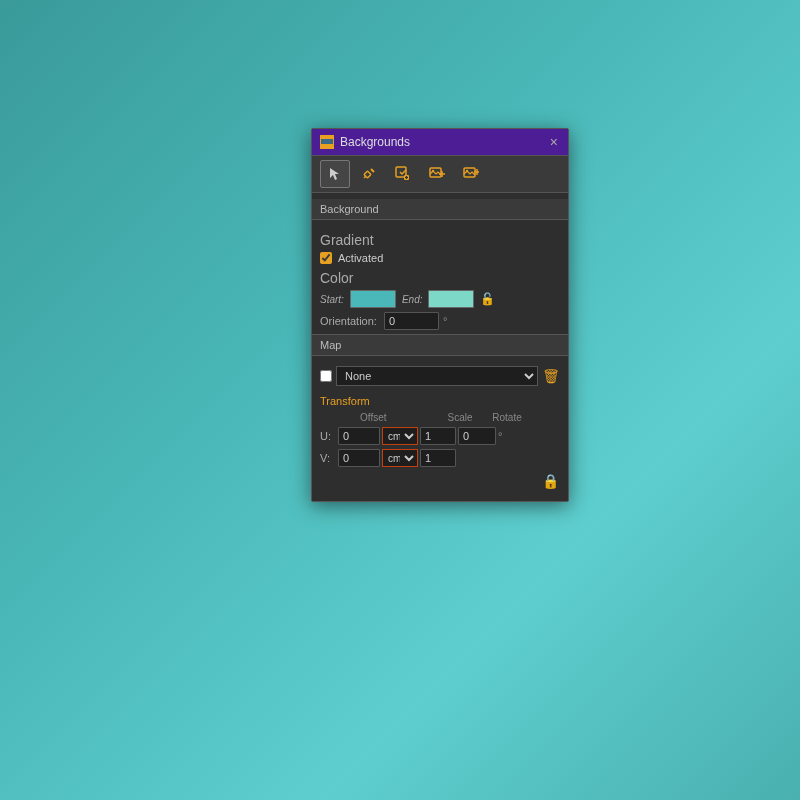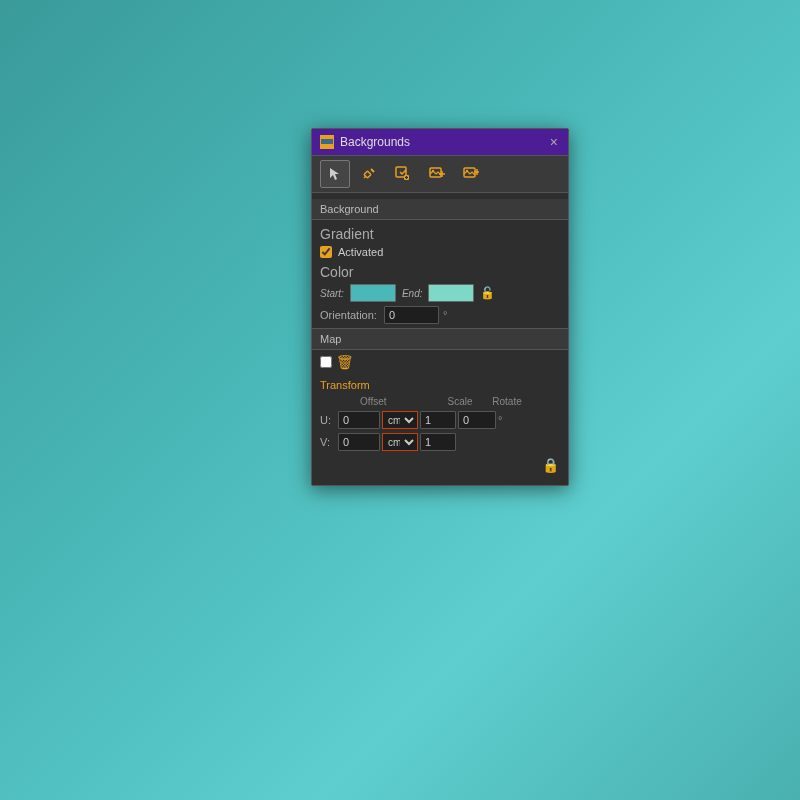--- a/index.html
+++ b/index.html
@@ -96,21 +96,21 @@
       padding: 6px 0;
     }
 
     .section-header {
       background: #3a3a3a;
       padding: 4px 8px;
       color: #bbb;
       font-size: 11px;
       border-top: 1px solid #555;
       border-bottom: 1px solid #555;
-      margin-bottom: 0;
+      margin-bottom: 6px;
     }
 
     .section-header:first-child {
       border-top: none;
     }
 
     .field-group {
       padding: 2px 8px;
     }
 
@@ -395,20 +395,23 @@
       </div>
     </div>
 
     <div class="section-header">
       <span>Map</span>
     </div>
 
     <div class="field-group">
       <div class="map-row">
         <input type="checkbox" class="map-checkbox" style="">
+        <select class="map-dropdown">
+          <option>None</option>
+        </select>
         <span class="trash-icon">🗑</span>
       </div>
     </div>
 
     <div class="transform-header">
       <span class="transform-label">Transform</span>
     </div>
 
 
     <div class="transform-cols">

